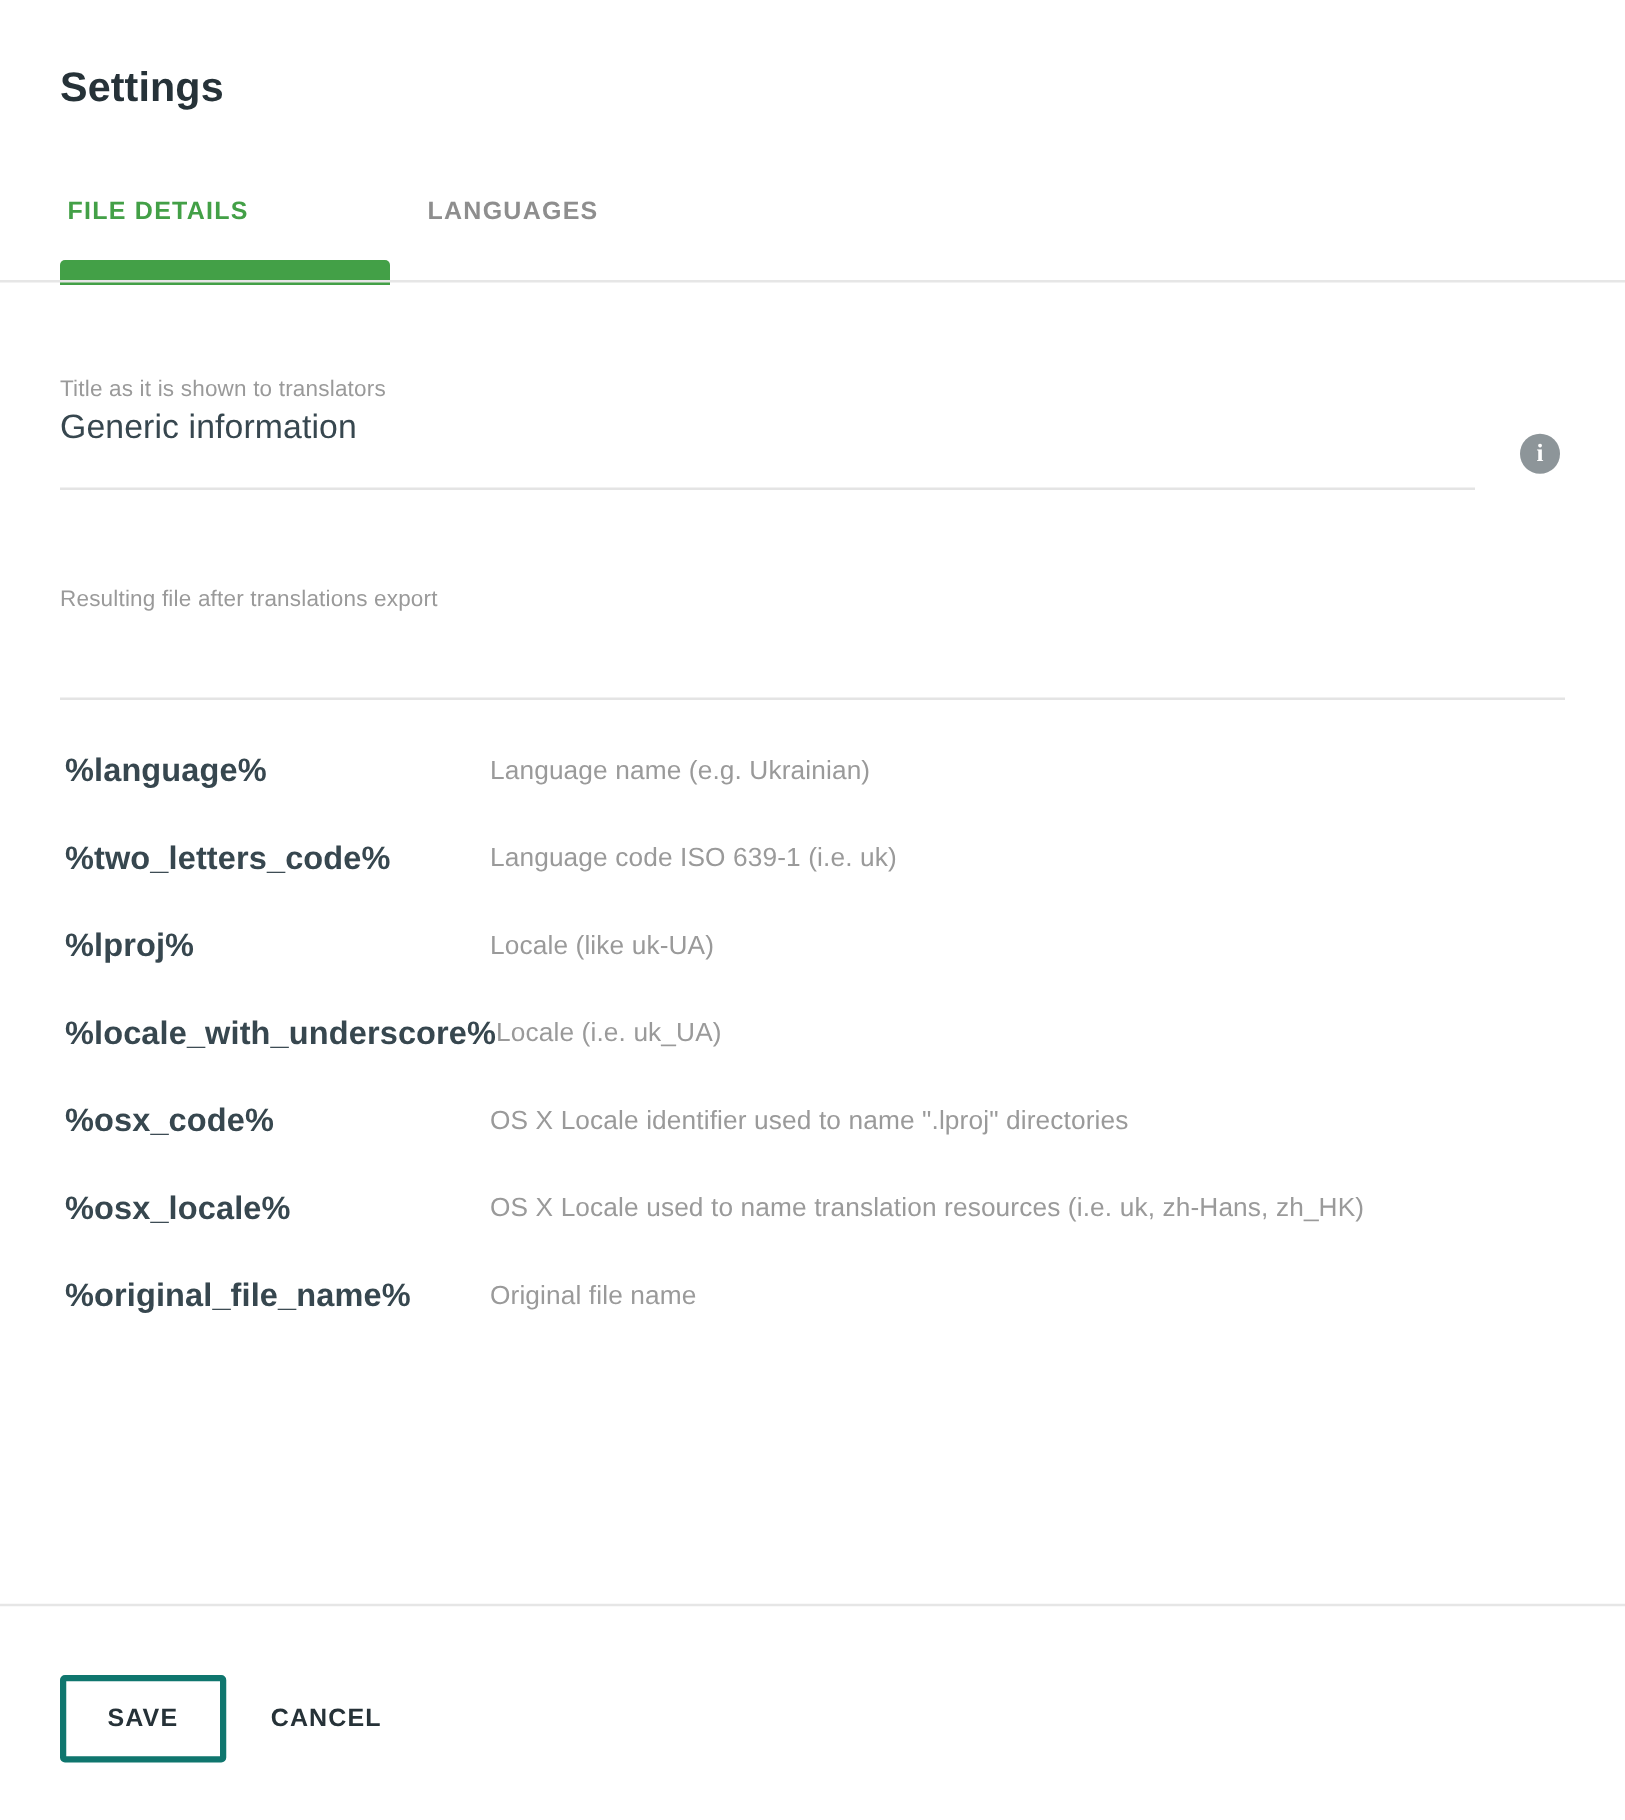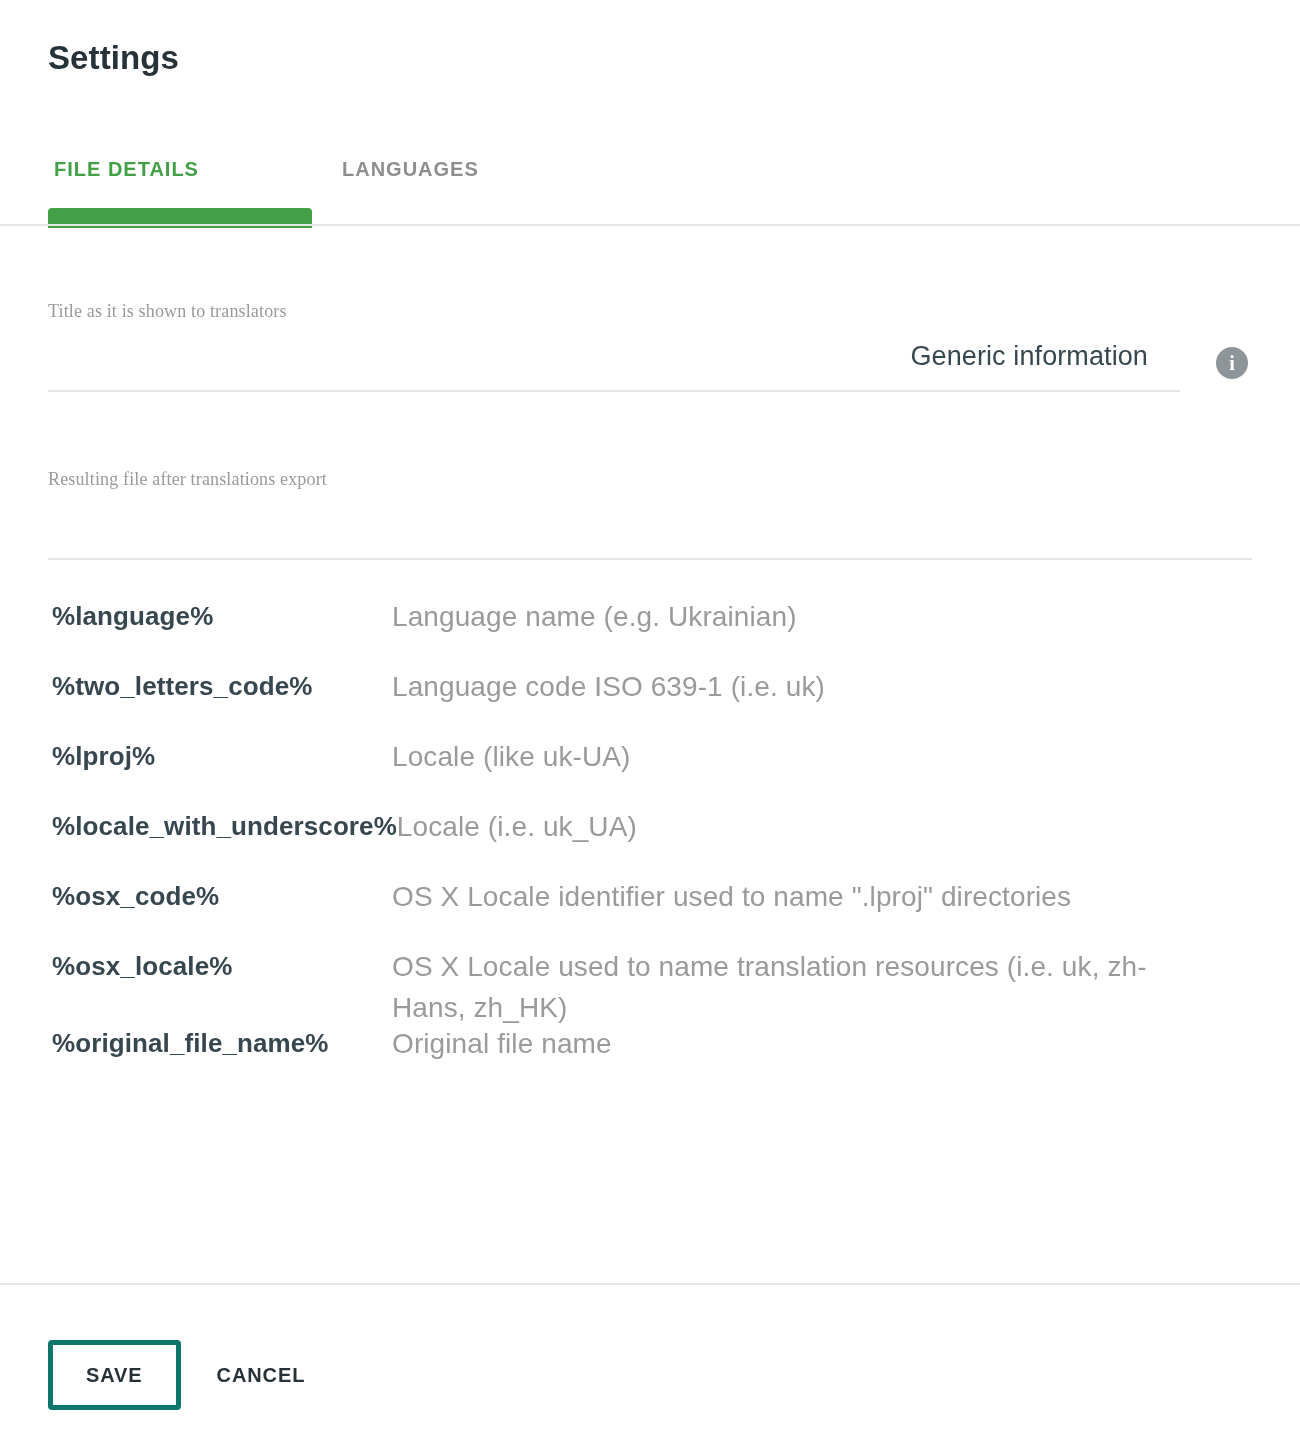--- a/index.html
+++ b/index.html
@@ -20,21 +20,21 @@
     position: relative;
     width: 1300px;
     height: 1456px;
     background: #ffffff;
   }
 
   
   .page-title {
     position: absolute;
     left: 48px;
-    top: 38px;
+    top: 50px;
     font-size: 33px;
     font-weight: 700;
     letter-spacing: 0.1px;
     color: #263238;
     line-height: 40px;
   }
 
   
   .tabs {
     position: absolute;
@@ -85,35 +85,33 @@
   
   .field {
     position: absolute;
     left: 48px;
   }
   .field-label {
     font-size: 18px;
     color: #9a9a9a;
     line-height: 22px;
     letter-spacing: 0.15px;
-    font-family: Liberation Serif, serif;
   }
   .field-value {
     font-size: 27px;
     color: #37474f;
     line-height: 36px;
     letter-spacing: 0.1px;
-    margin-top: 16px;
+    margin-top: 1px;
     background: transparent;
     border: none;
     outline: none;
     padding: 0;
     width: 100%;
     font-family: "Liberation Sans", sans-serif;
-    text-align: right;
   }
   .field-underline {
     position: absolute;
     height: 2px;
     background: #e4e4e4;
   }
 
   #field-title { top: 300px; width: 1100px; }
   #underline-title { left: 48px; top: 390px; width: 1132px; }
 
@@ -159,21 +157,21 @@
     font-size: 26px;
     font-weight: 700;
     color: #37474f;
     line-height: 31px;
     letter-spacing: 0.1px;
   }
   .ph-desc {
     flex: 1 1 auto;
     padding-right: 48px;
     max-width: 775px;
-    font-size: 28px;
+    font-size: 21px;
     color: #9a9a9a;
     line-height: 41px;
     letter-spacing: 0.1px;
     margin-top: -5px;
   }
 
   
   .footer-divider {
     position: absolute;
     left: 0;

